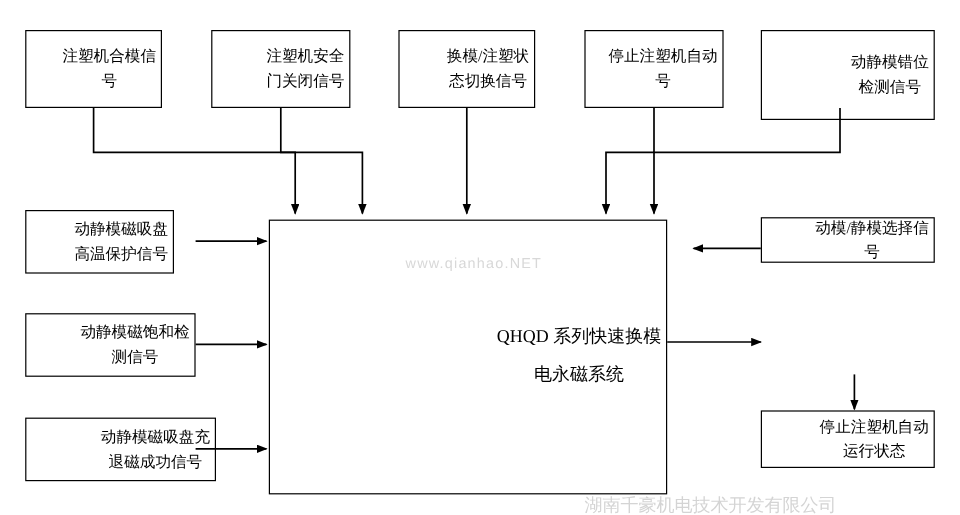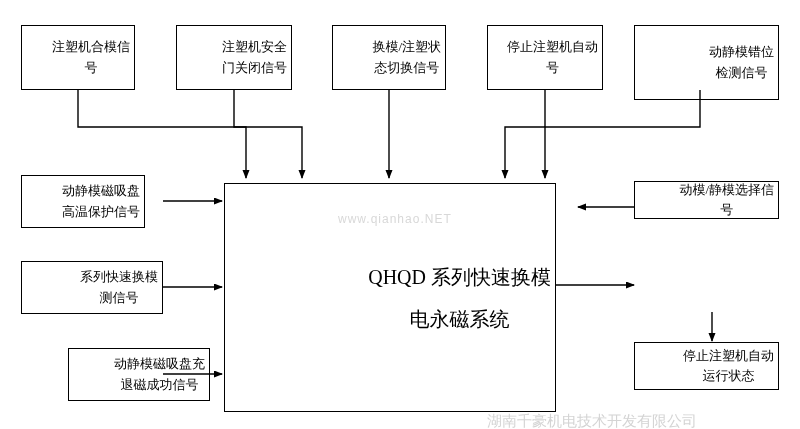--- a/index.html
+++ b/index.html
@@ -27,21 +27,21 @@
     color: #000000;
     font-size: 13px;
     line-height: 1.55;
     padding: 2px 4px;
   }
   .box .txt {
     display: block;
     white-space: pre-line;
   }
   .center-box {
-    font-size: 20px;
+    font-size: 15px;
     line-height: 2.1;
   }
   .watermark {
     position: absolute;
     color: #d8d8d8;
     font-size: 12px;
     letter-spacing: 1px;
     white-space: nowrap;
     font-family: "Liberation Sans", sans-serif;
   }
@@ -115,24 +115,24 @@
   <div class="box" style="left:634px; top:25px; width:145px; height:75px;">
     <span class="txt">动静模错位
 检测信号</span>
   </div>
 
   <div class="box" style="left:21px; top:175px; width:124px; height:53px;">
     <span class="txt">动静模磁吸盘
 高温保护信号</span>
   </div>
   <div class="box" style="left:21px; top:261px; width:142px; height:53px;">
-    <span class="txt">系列快速换模
+    <span class="txt">动静模磁饱和检
 测信号</span>
   </div>
-  <div class="box" style="left:21px; top:348px; width:142px; height:53px;margin-left:47px;">
+  <div class="box" style="left:21px; top:348px; width:159px; height:53px;">
     <span class="txt">动静模磁吸盘充
 退磁成功信号</span>
   </div>
 
   <div class="box" style="left:634px; top:181px; width:145px; height:38px;">
     <span class="txt">动模/静模选择信
 号</span>
   </div>
   <div class="box" style="left:634px; top:342px; width:145px; height:48px;">
     <span class="txt">停止注塑机自动

